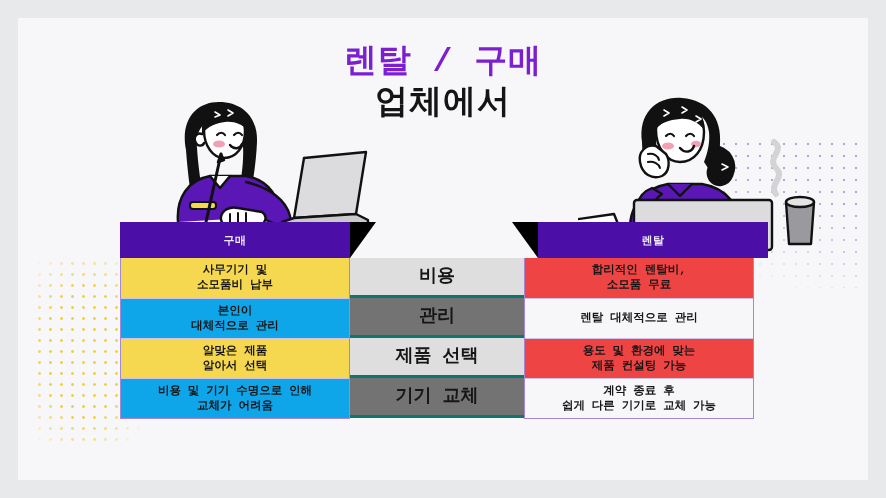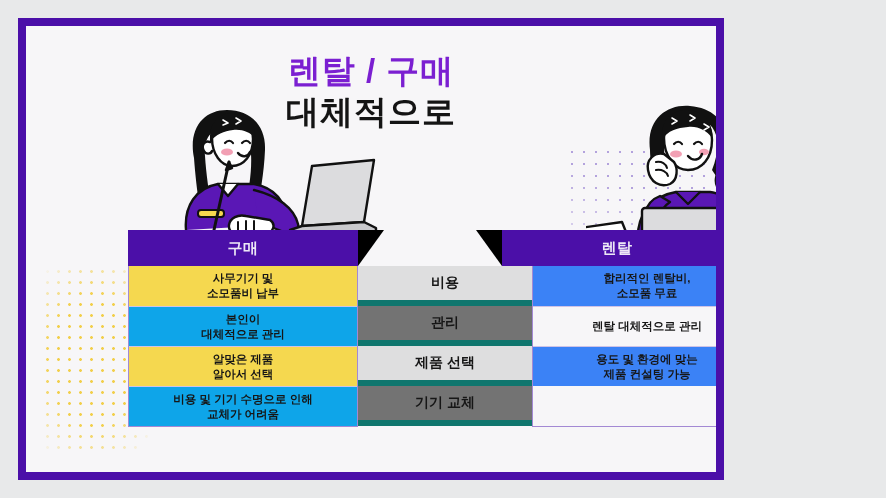--- a/index.html
+++ b/index.html
@@ -11,23 +11,24 @@
   }
   #slide {
     position: relative;
     width: 886px; height: 498px;
     background: #e8e9ea;
   }
   
   #frame {
     position: absolute;
     left: 18px; top: 18px;
-    width: 706px; height: 462px;
+    width: 850px; height: 462px;
     background: #4b0fa8;
-    padding: 8px;
+    padding: 0;
+    font-family: Liberation Mono, monospace;
   }
   #canvas {
     position: relative;
     width: 100%; height: 100%;
     background: #f7f6f8;
     overflow: hidden;
   }
 
   
   .dots {
@@ -81,30 +82,30 @@
     top: 204px; height: 36px;
     z-index: 4;
   }
   .desk .top {
     position: absolute; inset: 0;
     background: #4b0fa8;
   }
   .desk .label {
     position: absolute; inset: 0;
     display: flex; align-items: center; justify-content: center;
-    color: #ece7f6; font-size: 15px; font-weight: bold;
+    color: #ece7f6; font-size: 11px; font-weight: bold;
     letter-spacing: .5px;
   }
   .desk .leg {
     position: absolute; top: 0; height: 36px; width: 26px;
     background: #000;
   }
   #desk-left  { left: 102px; width: 230px; }
   #desk-left  .leg { left: 230px; clip-path: polygon(0 0, 100% 0, 0 100%); }
-  #desk-right { left: 476px; width: 230px; }
+  #desk-right { left: 520px; width: 230px; }
   #desk-right .leg { left: -26px; clip-path: polygon(100% 0, 100% 100%, 0 0); }
 
   
   #table {
     position: absolute;
     left: 102px; top: 240px;
     width: 634px;
     z-index: 5;
     display: flex;
     font-size: 11.5px;
@@ -117,41 +118,41 @@
   .cell {
     height: 40px;
     display: flex; align-items: center; justify-content: center;
     text-align: center; line-height: 1.28;
     color: #161616; font-weight: bold;
     padding: 0 4px;
     white-space: pre-line;
   }
   .col-left  .cell.hl   { background: #f5d84f; }
   .col-left  .cell.pl   { background: #0ea5e9; }
-  .col-right .cell.hl   { background: #3b82f6; }
+  .col-right .cell.hl   { background: #ef4444; }
   .col-right .cell.pl   { background: #f7f6f8; }
-  .col-mid   .cell      { font-size: 14px; border-bottom: 6px solid #0f766e; }
+  .col-mid   .cell      { font-size: 18px; border-bottom: 3px solid #0f766e; }
   .col-mid   .cell.hl   { background: #dededf; }
   .col-mid   .cell.pl   { background: #737373; text-align: center; }
   .col-left  .cell + .cell,
   .col-right .cell + .cell { border-top: 1px solid #cfc3e6; }
 </style>
 </head>
 <body>
 
 <div id="slide">
   <div id="frame">
     <div id="canvas">
 
       <div class="dots dots-yellow"></div>
       <div class="dots dots-purple"></div>
 
       <div id="title-block">
         <div id="title-line1">렌탈 / 구매</div>
-        <div id="title-line2">대체적으로</div>
+        <div id="title-line2">업체에서</div>
       </div>
 
       <svg class="illus" id="illus-left" viewBox="0 0 260 160">
         <g fill="none" stroke="#111" stroke-width="2.4" stroke-linecap="round" stroke-linejoin="round">
 
           <path d="M68 60 C62 30 78 12 101 12 C124 12 140 27 139 52 C138 76 134 96 131 112 L119 112 C123 92 126 72 125 56 C124 38 114 30 100 30 C86 30 77 40 79 58 C80 74 83 96 86 112 L74 112 C71 94 69 74 68 60 Z" fill="#111" stroke="none"></path>
 
           <path d="M86 40 C86 26 96 19 106 19 C118 19 127 27 127 41 C127 57 118 68 106 68 C95 68 86 56 86 40 Z" fill="#fff"></path>
 
           <path d="M84 44 C78 42 75 48 78 53 C80 57 85 56 86 53" fill="#fff"></path>
@@ -258,18 +259,20 @@
           <div class="cell pl">관리</div>
           <div class="cell hl">제품 선택</div>
           <div class="cell pl">기기 교체</div>
         </div>
         <div class="col col-right">
           <div class="cell hl">합리적인 렌탈비,
 소모품 무료</div>
           <div class="cell pl">렌탈 대체적으로 관리</div>
           <div class="cell hl">용도 및 환경에 맞는
 제품 컨설팅 가능</div>
+          <div class="cell pl">계약 종료 후
+쉽게 다른 기기로 교체 가능</div>
         </div>
       </div>
 
     </div>
   </div>
 </div>
 
 </body></html>

